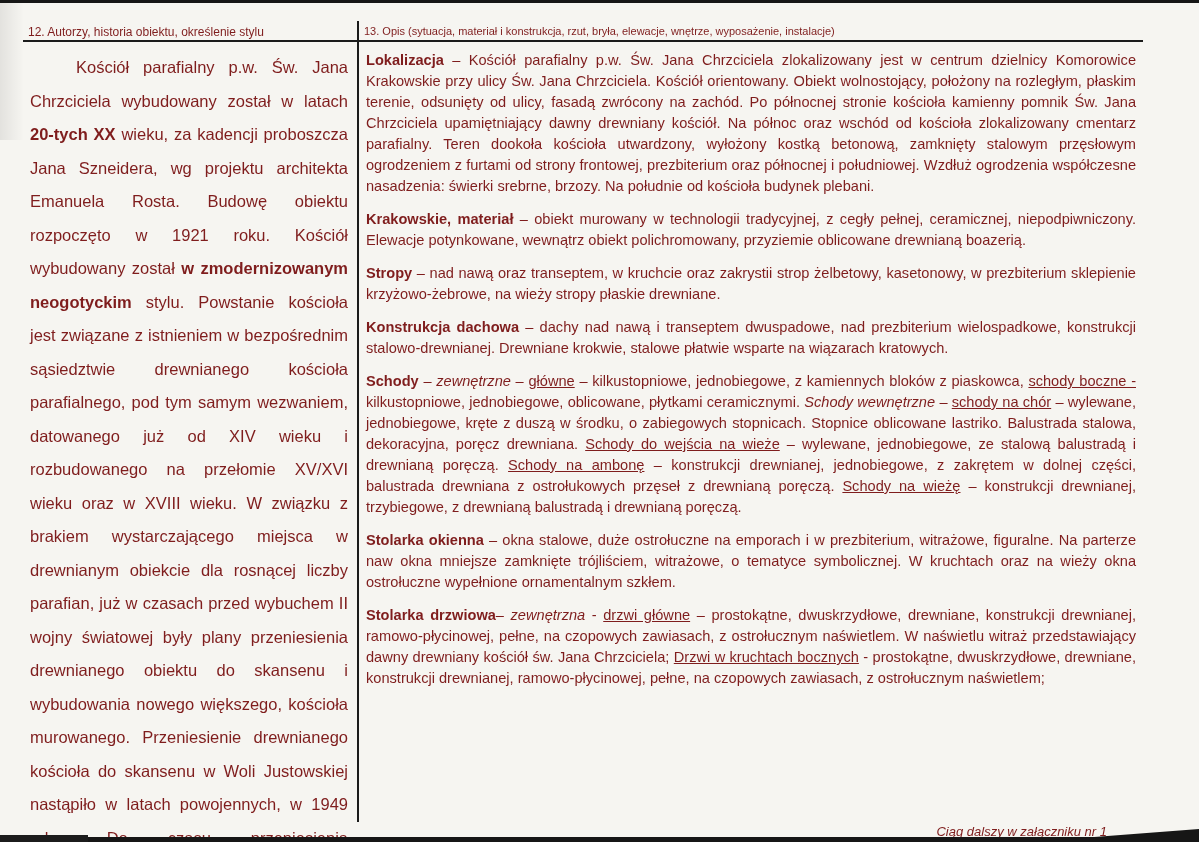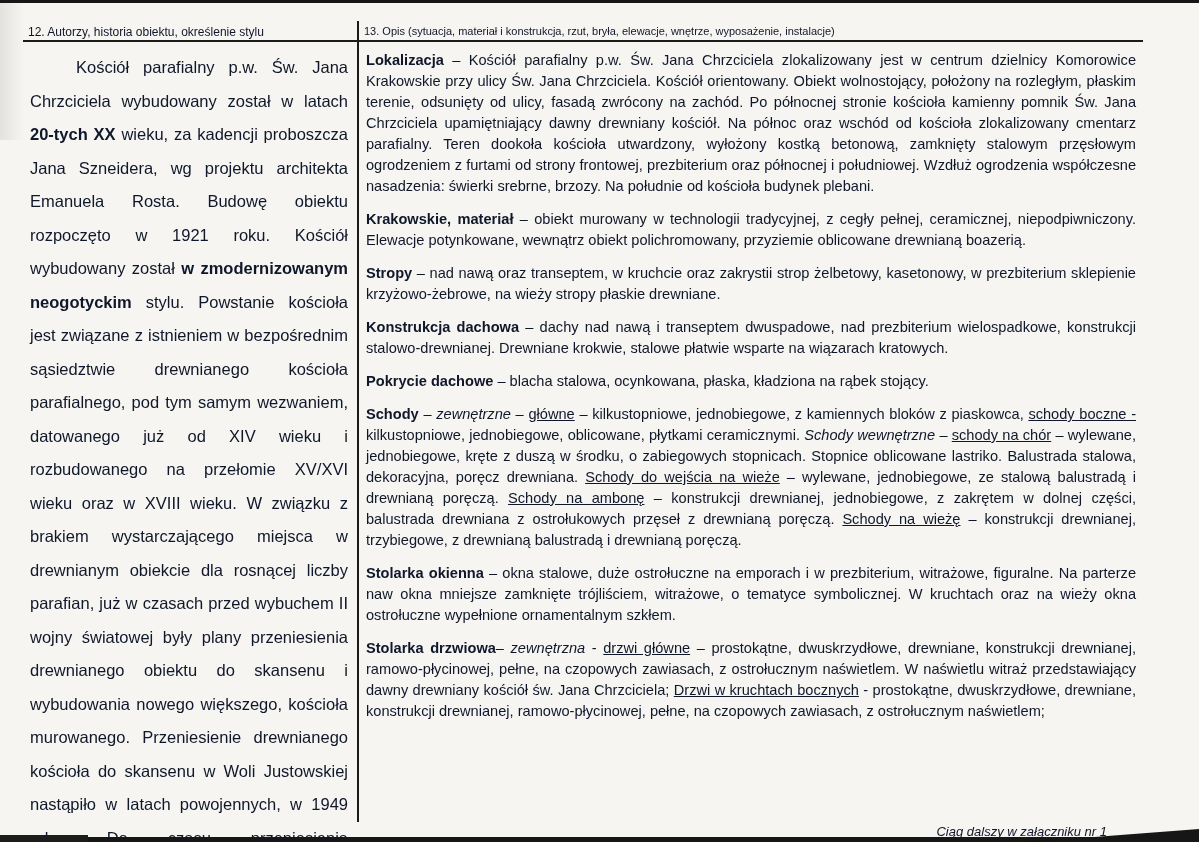--- a/index.html
+++ b/index.html
@@ -6,21 +6,21 @@
   html, body { margin: 0; padding: 0; }
   body {
     width: 1199px; height: 842px;
     background: #4a4a4a;
     font-family: "Liberation Sans", sans-serif;
   }
   .page {
     position: relative;
     width: 1199px; height: 842px;
     background: #f6f5f1;
-    color: #0f172a;
+    color: #7f1d1d;
     overflow: hidden;
   }
   
   .edge-top   { position:absolute; top:0; left:0; right:0; height:3px; background:#161616; }
   .edge-bottom{ position:absolute; bottom:0; left:70px; right:0; height:5px; background:#161616; }
   .corner-br  { position:absolute; right:0; bottom:0; width:0; height:0;
                 border-left:170px solid transparent; border-bottom:13px solid #161616; }
   .corner-bl  { position:absolute; left:0; bottom:0; width:88px; height:7px; background:#1c1c1c; }
   .shade-tl   { position:absolute; left:0; top:0; width:24px; height:140px;
                 background:linear-gradient(to right, rgba(0,0,0,.08), transparent); }
@@ -67,21 +67,20 @@
 
   <section class="left-col">
     <p><span>Kościół parafialny p.w. Św. Jana Chrzciciela wybudowany został w latach </span><span class="b">20-tych XX</span><span> wieku, za kadencji proboszcza Jana Szneidera, wg projektu architekta Emanuela Rosta. Budowę obiektu rozpoczęto w 1921 roku. Kościół wybudowany został </span><span class="b">w zmodernizowanym neogotyckim</span><span> stylu. Powstanie kościoła jest związane z istnieniem w bezpośrednim sąsiedztwie drewnianego kościoła parafialnego, pod tym samym wezwaniem, datowanego już od XIV wieku i rozbudowanego na przełomie XV/XVI wieku oraz w XVIII wieku. W związku z brakiem wystarczającego miejsca w drewnianym obiekcie dla rosnącej liczby parafian, już w czasach przed wybuchem II wojny światowej były plany przeniesienia drewnianego obiektu do skansenu i wybudowania nowego większego, kościoła murowanego. Przeniesienie drewnianego kościoła do skansenu w Woli Justowskiej nastąpiło w latach powojennych, w 1949 roku. Do czasu przeniesienia funkcjonowały oba kościoły. W miejscu lokalizacji pierwszego kościoła w 1955 roku powstał pomnik Św. Jana Chrzciciela dłuta Ryszarda Sroczyńskiego.</span></p>
   </section>
 
   <section class="right-col">
     <p><span class="b">Lokalizacja</span><span> – Kościół parafialny p.w. Św. Jana Chrzciciela zlokalizowany jest w centrum dzielnicy Komorowice Krakowskie przy ulicy Św. Jana Chrzciciela. Kościół orientowany. Obiekt wolnostojący, położony na rozległym, płaskim terenie, odsunięty od ulicy, fasadą zwrócony na zachód. Po północnej stronie kościoła kamienny pomnik Św. Jana Chrzciciela upamiętniający dawny drewniany kościół. Na północ oraz wschód od kościoła zlokalizowany cmentarz parafialny. Teren dookoła kościoła utwardzony, wyłożony kostką betonową, zamknięty stalowym przęsłowym ogrodzeniem z furtami od strony frontowej, prezbiterium oraz północnej i południowej. Wzdłuż ogrodzenia współczesne nasadzenia: świerki srebrne, brzozy. Na południe od kościoła budynek plebani.</span></p>
     <p><span class="b">Krakowskie, materiał</span><span> – obiekt murowany w technologii tradycyjnej, z cegły pełnej, ceramicznej, niepodpiwniczony. Elewacje potynkowane, wewnątrz obiekt polichromowany, przyziemie oblicowane drewnianą boazerią.</span></p>
     <p><span class="b">Stropy</span><span> – nad nawą oraz transeptem, w kruchcie oraz zakrystii strop żelbetowy, kasetonowy, w prezbiterium sklepienie krzyżowo-żebrowe, na wieży stropy płaskie drewniane.</span></p>
     <p><span class="b">Konstrukcja dachowa</span><span> – dachy nad nawą i transeptem dwuspadowe, nad prezbiterium wielospadkowe, konstrukcji stalowo-drewnianej. Drewniane krokwie, stalowe płatwie wsparte na wiązarach kratowych.</span></p>
-    <p><span class="b">Pokrycie dachowe</span><span> – blacha stalowa, ocynkowana, płaska, kładziona na rąbek stojący.</span></p>
     <p><span class="b">Schody</span><span> – </span><span class="i">zewnętrzne</span><span> – </span><span class="u">główne</span><span> – kilkustopniowe, jednobiegowe, z kamiennych bloków z piaskowca, </span><span class="u">schody boczne -</span><span> kilkustopniowe, jednobiegowe, oblicowane, płytkami ceramicznymi. </span><span class="i">Schody wewnętrzne</span><span> – </span><span class="u">schody na chór</span><span> – wylewane, jednobiegowe, kręte z duszą w środku, o zabiegowych stopnicach. Stopnice oblicowane lastriko. Balustrada stalowa, dekoracyjna, poręcz drewniana. </span><span class="u">Schody do wejścia na wieże</span><span> – wylewane, jednobiegowe, ze stalową balustradą i drewnianą poręczą. </span><span class="u">Schody na ambonę</span><span> – konstrukcji drewnianej, jednobiegowe, z zakrętem w dolnej części, balustrada drewniana z ostrołukowych przęseł z drewnianą poręczą. </span><span class="u">Schody na wieżę</span><span> – konstrukcji drewnianej, trzybiegowe, z drewnianą balustradą i drewnianą poręczą.</span></p>
     <p><span class="b">Stolarka okienna</span><span> – okna stalowe, duże ostrołuczne na emporach i w prezbiterium, witrażowe, figuralne. Na parterze naw okna mniejsze zamknięte trójliściem, witrażowe, o tematyce symbolicznej. W kruchtach oraz na wieży okna ostrołuczne wypełnione ornamentalnym szkłem.</span></p>
     <p><span class="b">Stolarka drzwiowa</span><span>– </span><span class="i">zewnętrzna</span><span> - </span><span class="u">drzwi główne</span><span> – prostokątne, dwuskrzydłowe, drewniane, konstrukcji drewnianej, ramowo-płycinowej, pełne, na czopowych zawiasach, z ostrołucznym naświetlem. W naświetlu witraż przedstawiający dawny drewniany kościół św. Jana Chrzciciela; </span><span class="u">Drzwi w kruchtach bocznych</span><span> - prostokątne, dwuskrzydłowe, drewniane, konstrukcji drewnianej, ramowo-płycinowej, pełne, na czopowych zawiasach, z ostrołucznym naświetlem;</span></p>
   </section>
 
   <div class="note">Ciąg dalszy w załączniku nr 1</div>
 
   <div class="edge-bottom"></div>
   <div class="corner-br"></div>
   <div class="corner-bl"></div>

